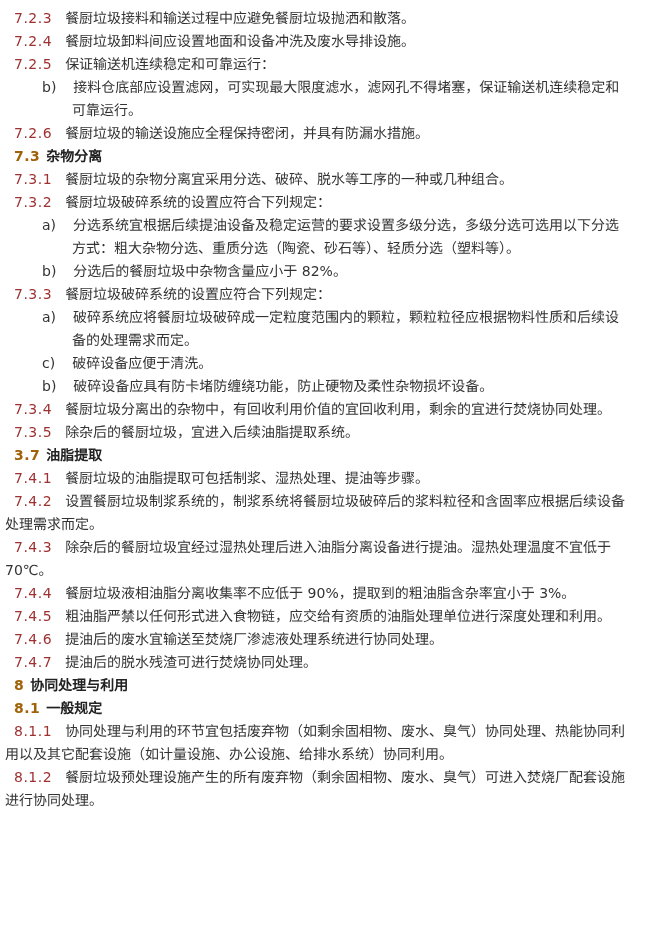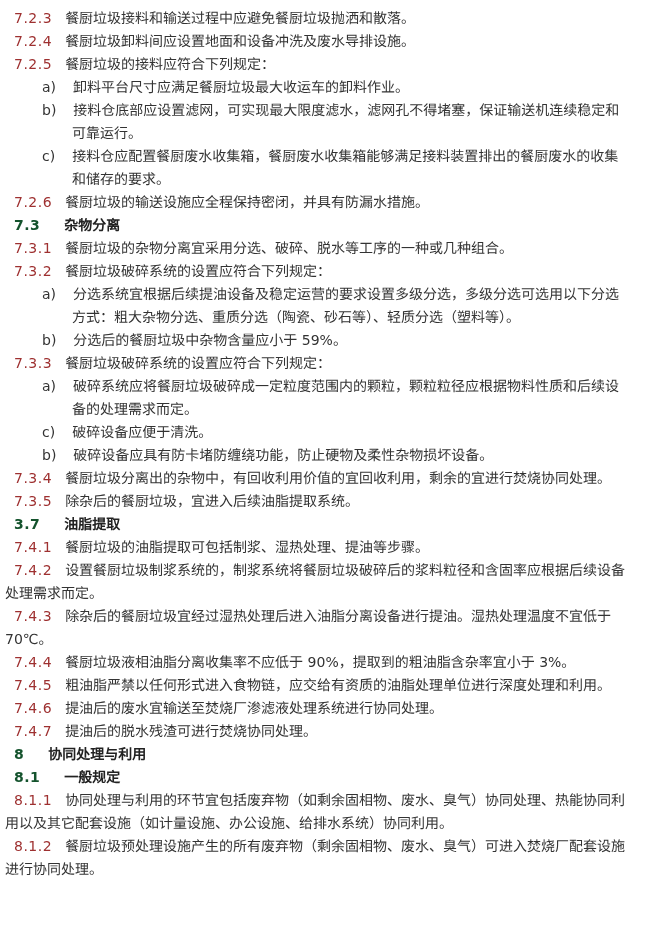--- a/index.html
+++ b/index.html
@@ -43,42 +43,40 @@
 
   
   .heading1, .heading2 {
     font-weight: bold;
     text-indent: 9px;
     color: #222222;
   }
   .heading1 { margin: 16px 0 7px 0; }
   .heading2 { margin: 10px 0 7px 0; }
   .heading1 .num, .heading2 .num {
-    color: #14532d;
+    color: #a16207;
     letter-spacing: 0.5px;
-    margin-right: 24px;
+    margin-right: 6px;
     white-space: nowrap;
   }
 </style>
 </head>
 <body>
 
 <div class="page" id="doc-page">
     <p class="clause"><span class="num">7.2.3</span><span class="txt">餐厨垃圾接料和输送过程中应避免餐厨垃圾抛洒和散落。</span></p>
     <p class="clause"><span class="num">7.2.4</span><span class="txt">餐厨垃圾卸料间应设置地面和设备冲洗及废水导排设施。</span></p>
-    <p class="clause"><span class="num">7.2.5</span><span class="txt">餐厨垃圾的接料应符合下列规定：</span></p>
-    <p class="subitem"><span class="letter">a)</span><span class="txt">卸料平台尺寸应满足餐厨垃圾最大收运车的卸料作业。</span></p>
+    <p class="clause"><span class="num">7.2.5</span><span class="txt">保证输送机连续稳定和可靠运行：</span></p>
     <p class="subitem"><span class="letter">b)</span><span class="txt">接料仓底部应设置滤网，可实现最大限度滤水，滤网孔不得堵塞，保证输送机连续稳定和可靠运行。</span></p>
-    <p class="subitem"><span class="letter">c)</span><span class="txt">接料仓应配置餐厨废水收集箱，餐厨废水收集箱能够满足接料装置排出的餐厨废水的收集和储存的要求。</span></p>
     <p class="clause"><span class="num">7.2.6</span><span class="txt">餐厨垃圾的输送设施应全程保持密闭，并具有防漏水措施。</span></p>
     <p class="heading2"><span class="num">7.3</span><span class="txt">杂物分离</span></p>
     <p class="clause"><span class="num">7.3.1</span><span class="txt">餐厨垃圾的杂物分离宜采用分选、破碎、脱水等工序的一种或几种组合。</span></p>
     <p class="clause"><span class="num">7.3.2</span><span class="txt">餐厨垃圾破碎系统的设置应符合下列规定：</span></p>
     <p class="subitem"><span class="letter">a)</span><span class="txt">分选系统宜根据后续提油设备及稳定运营的要求设置多级分选，多级分选可选用以下分选方式：粗大杂物分选、重质分选（陶瓷、砂石等）、轻质分选（塑料等）。</span></p>
-    <p class="subitem"><span class="letter">b)</span><span class="txt">分选后的餐厨垃圾中杂物含量应小于 59%。</span></p>
+    <p class="subitem"><span class="letter">b)</span><span class="txt">分选后的餐厨垃圾中杂物含量应小于 82%。</span></p>
     <p class="clause"><span class="num">7.3.3</span><span class="txt">餐厨垃圾破碎系统的设置应符合下列规定：</span></p>
     <p class="subitem"><span class="letter">a)</span><span class="txt">破碎系统应将餐厨垃圾破碎成一定粒度范围内的颗粒，颗粒粒径应根据物料性质和后续设备的处理需求而定。</span></p>
     <p class="subitem"><span class="letter">c)</span><span class="txt">破碎设备应便于清洗。</span></p>
     <p class="subitem"><span class="letter">b)</span><span class="txt">破碎设备应具有防卡堵防缠绕功能，防止硬物及柔性杂物损坏设备。</span></p>
     <p class="clause"><span class="num">7.3.4</span><span class="txt">餐厨垃圾分离出的杂物中，有回收利用价值的宜回收利用，剩余的宜进行焚烧协同处理。</span></p>
     <p class="clause"><span class="num">7.3.5</span><span class="txt">除杂后的餐厨垃圾，宜进入后续油脂提取系统。</span></p>
     <p class="heading2"><span class="num">3.7</span><span class="txt">油脂提取</span></p>
     <p class="clause"><span class="num">7.4.1</span><span class="txt">餐厨垃圾的油脂提取可包括制浆、湿热处理、提油等步骤。</span></p>
     <p class="clause"><span class="num">7.4.2</span><span class="txt">设置餐厨垃圾制浆系统的，制浆系统将餐厨垃圾破碎后的浆料粒径和含固率应根据后续设备处理需求而定。</span></p>
     <p class="clause"><span class="num">7.4.3</span><span class="txt">除杂后的餐厨垃圾宜经过湿热处理后进入油脂分离设备进行提油。湿热处理温度不宜低于 70℃。</span></p>

